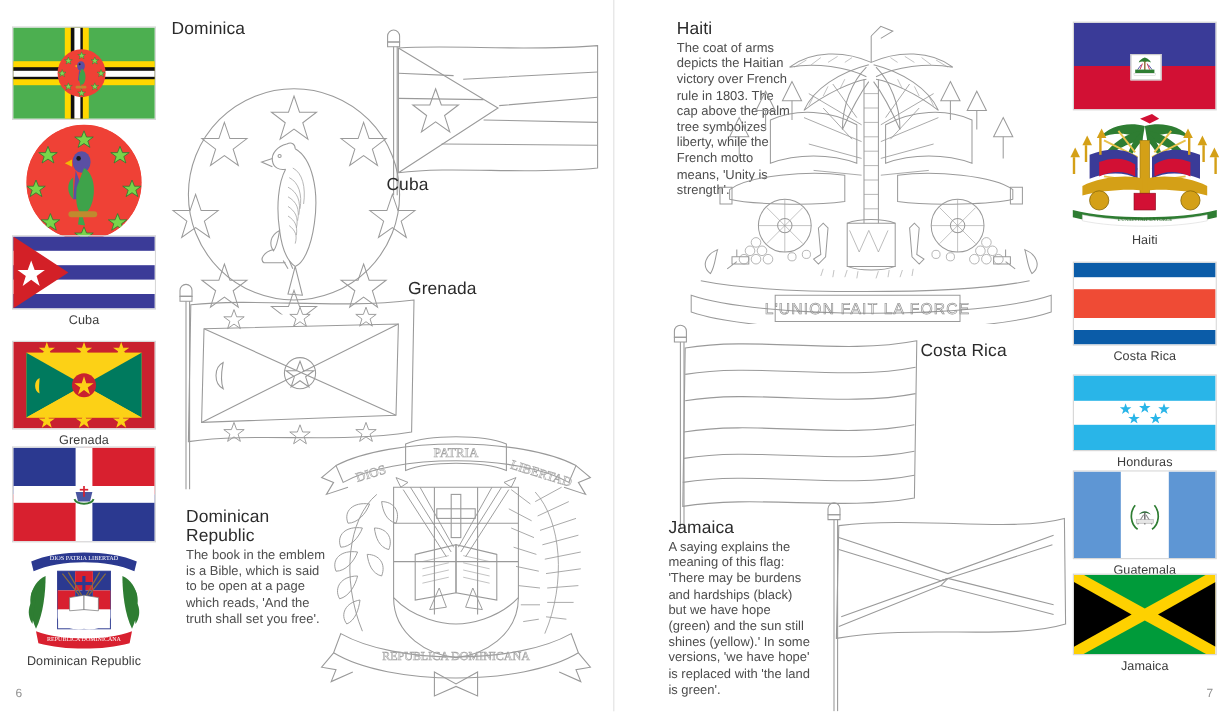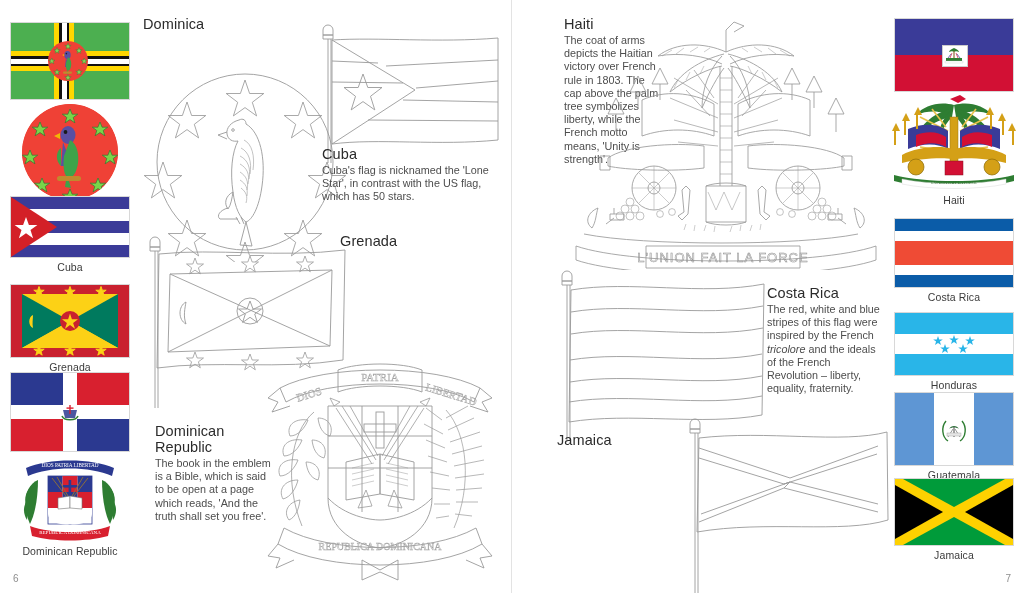--- a/index.html
+++ b/index.html
@@ -276,21 +276,20 @@
           <path d="M24 64 L95 65 M108 70 L190 63"></path>
           <path d="M95 82 L190 84"></path>
           <path d="M60 102 L190 103"></path>
           <polygon points="55,56 59.8,69.5 74,69.5 62.5,78.3 66.8,91.9 55,83.6 43.2,91.9 47.5,78.3 36,69.5 50.2,69.5"></polygon>
         </g>
       </svg>
     </div>
 
     <div class="tblock" style="left:322px;top:146px;width:172px;">
       <h2>Cuba</h2>
-      <p>Cuba's flag is nicknamed the 'Lone Star', in contrast with the US flag, which has 50 stars.</p>
     </div>
 
     <div class="art" style="left:140px;top:228px;">
       <svg width="210" height="180" viewBox="0 0 210 180">
         <g fill="none" stroke="#9a9a9a" stroke-width="0.9">
           <path d="M10 14 a5 5 0 0 1 10 0 v5 h-10 z"></path>
           <path d="M10 19 h10 v4 h-10 z"></path>
           <line x1="15" y1="23" x2="15" y2="180"></line>
           <line x1="18" y1="23" x2="18" y2="180"></line>
           <path d="M19 26 C75 20 140 30 205 22 L203 132 C140 142 75 132 17 140 Z"></path>
@@ -527,21 +526,20 @@
           <path d="M19 74 C78 64 150 80 211 68"></path>
           <path d="M18 100 C78 90 150 106 210 94"></path>
           <path d="M18 122 C78 112 150 128 210 116"></path>
           <path d="M17 142 C78 132 150 148 210 136"></path>
         </g>
       </svg>
     </div>
 
     <div class="tblock" style="left:255px;top:285px;width:116px;">
       <h2>Costa Rica</h2>
-      <p><span>The red, white and blue stripes of this flag were inspired by the French </span><i>tricolore</i><span> and the ideals of the French Revolution – liberty, equality, fraternity.</span></p>
     </div>
 
     <div class="art" style="left:160px;top:410px;">
       <svg width="250" height="183" viewBox="0 0 250 183">
         <g fill="none" stroke="#9a9a9a" stroke-width="0.9">
           <path d="M18 14 a5 5 0 0 1 10 0 v5 h-10 z"></path>
           <path d="M18 19 h10 v4 h-10 z"></path>
           <line x1="23" y1="23" x2="23" y2="183"></line>
           <line x1="26" y1="23" x2="26" y2="183"></line>
           <path d="M27 28 C95 20 170 34 215 22 L216 110 C170 124 95 110 25 122 Z"></path>
@@ -550,20 +548,21 @@
           <path d="M27 112 L112 78 L206 102"></path>
           <path d="M29 104 L118 72 L206 94"></path>
           <path d="M112 74 L118 72"></path>
           <path d="M112 78 L118 72"></path>
         </g>
       </svg>
     </div>
 
     <div class="tblock" style="left:45px;top:432px;width:120px;">
       <h2>Jamaica</h2>
+      <p>A saying explains the meaning of this flag: 'There may be burdens and hardships (black) but we have hope (green) and the sun still shines (yellow).' In some versions, 'we have hope' is replaced with 'the land is green'.</p>
     </div>
 
     <div class="strip right">
 
       <div class="flagcell" style="top:18px;left:0;">
         <div class="flagimg" style="width:118px;height:72px;border:0.5px solid #d8d8d8;">
           <div style="position:absolute;left:0;top:0;width:100%;height:50%;background:#3a3b98;"></div>
           <div style="position:absolute;left:0;top:50%;width:100%;height:50%;background:#d21034;"></div>
           <div style="position:absolute;left:47px;top:26px;width:24px;height:20px;background:#fff;border:0.5px solid #ccc;"></div>
           <svg style="position:absolute;left:47px;top:26px" width="24" height="20" viewBox="0 0 24 20">

